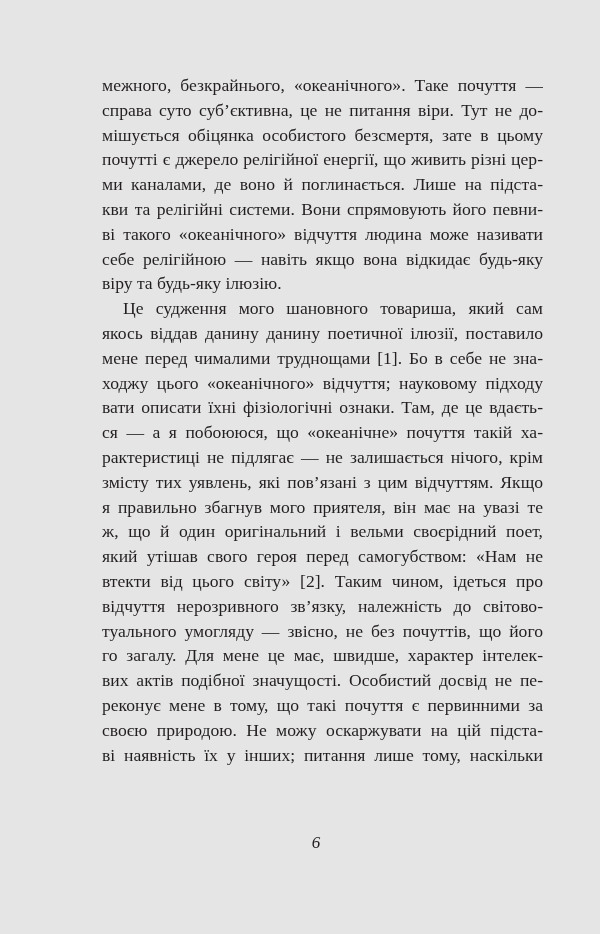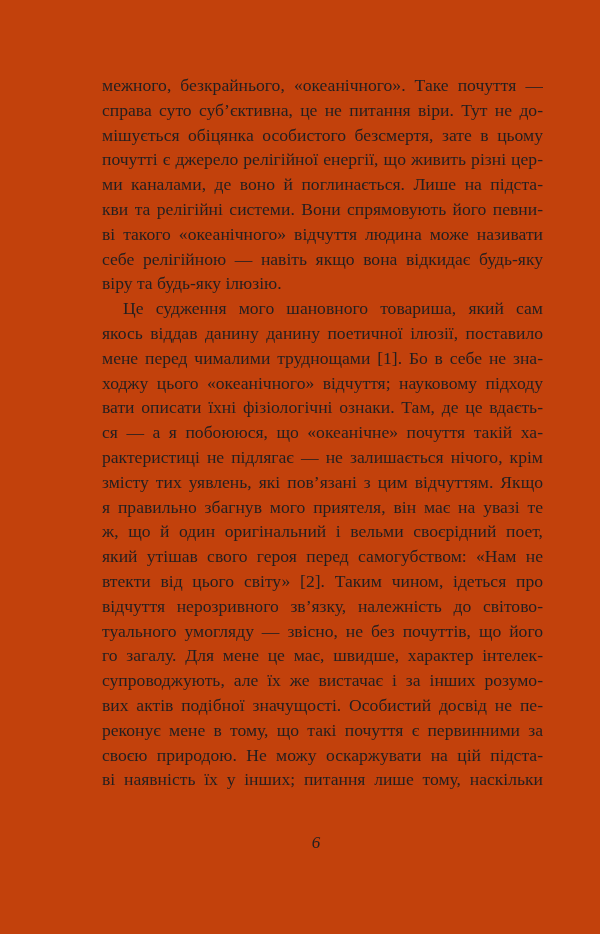--- a/index.html
+++ b/index.html
@@ -1,19 +1,19 @@
 <!DOCTYPE html>
 <html><head>
 <meta charset="utf-8">
 <style>
   html, body { margin: 0; padding: 0; background: #ffffff; }
   body { width: 600px; height: 934px; position: relative; overflow: hidden; }
   .page {
     position: absolute; left: 0; top: 0; width: 600px; height: 934px;
-    background: #c2410c;
+    background: #e5e5e5;
   }
   .text-block {
     position: absolute;
     left: 102px;
     top: 73px;
     width: 441px;
   }
   .line {
     display: block;
     height: 24.8px;
@@ -65,21 +65,20 @@
     <span class="line">ся — а я побоююся, що «океанічне» почуття такій ха-</span>
     <span class="line">рактеристиці не підлягає — не залишається нічого, крім</span>
     <span class="line">змісту тих уявлень, які пов’язані з цим відчуттям. Якщо</span>
     <span class="line">я правильно збагнув мого приятеля, він має на увазі те</span>
     <span class="line">ж, що й один оригінальний і вельми своєрідний поет,</span>
     <span class="line">який утішав свого героя перед самогубством: «Нам не</span>
     <span class="line">втекти від цього світу» [2]. Таким чином, ідеться про</span>
     <span class="line">відчуття нерозривного зв’язку, належність до світово-</span>
     <span class="line">туального умогляду — звісно, не без почуттів, що його</span>
     <span class="line">го загалу. Для мене це має, швидше, характер інтелек-</span>
-    <span class="line">супроводжують, але їх же вистачає і за інших розумо-</span>
     <span class="line">вих актів подібної значущості. Особистий досвід не пе-</span>
     <span class="line">реконує мене в тому, що такі почуття є первинними за</span>
     <span class="line">своєю природою. Не можу оскаржувати на цій підста-</span>
     <span class="line">ві наявність їх у інших; питання лише тому, наскільки</span>
   </div>
 
   <div class="page-number">6</div>
 </div>
 
 </body></html>

